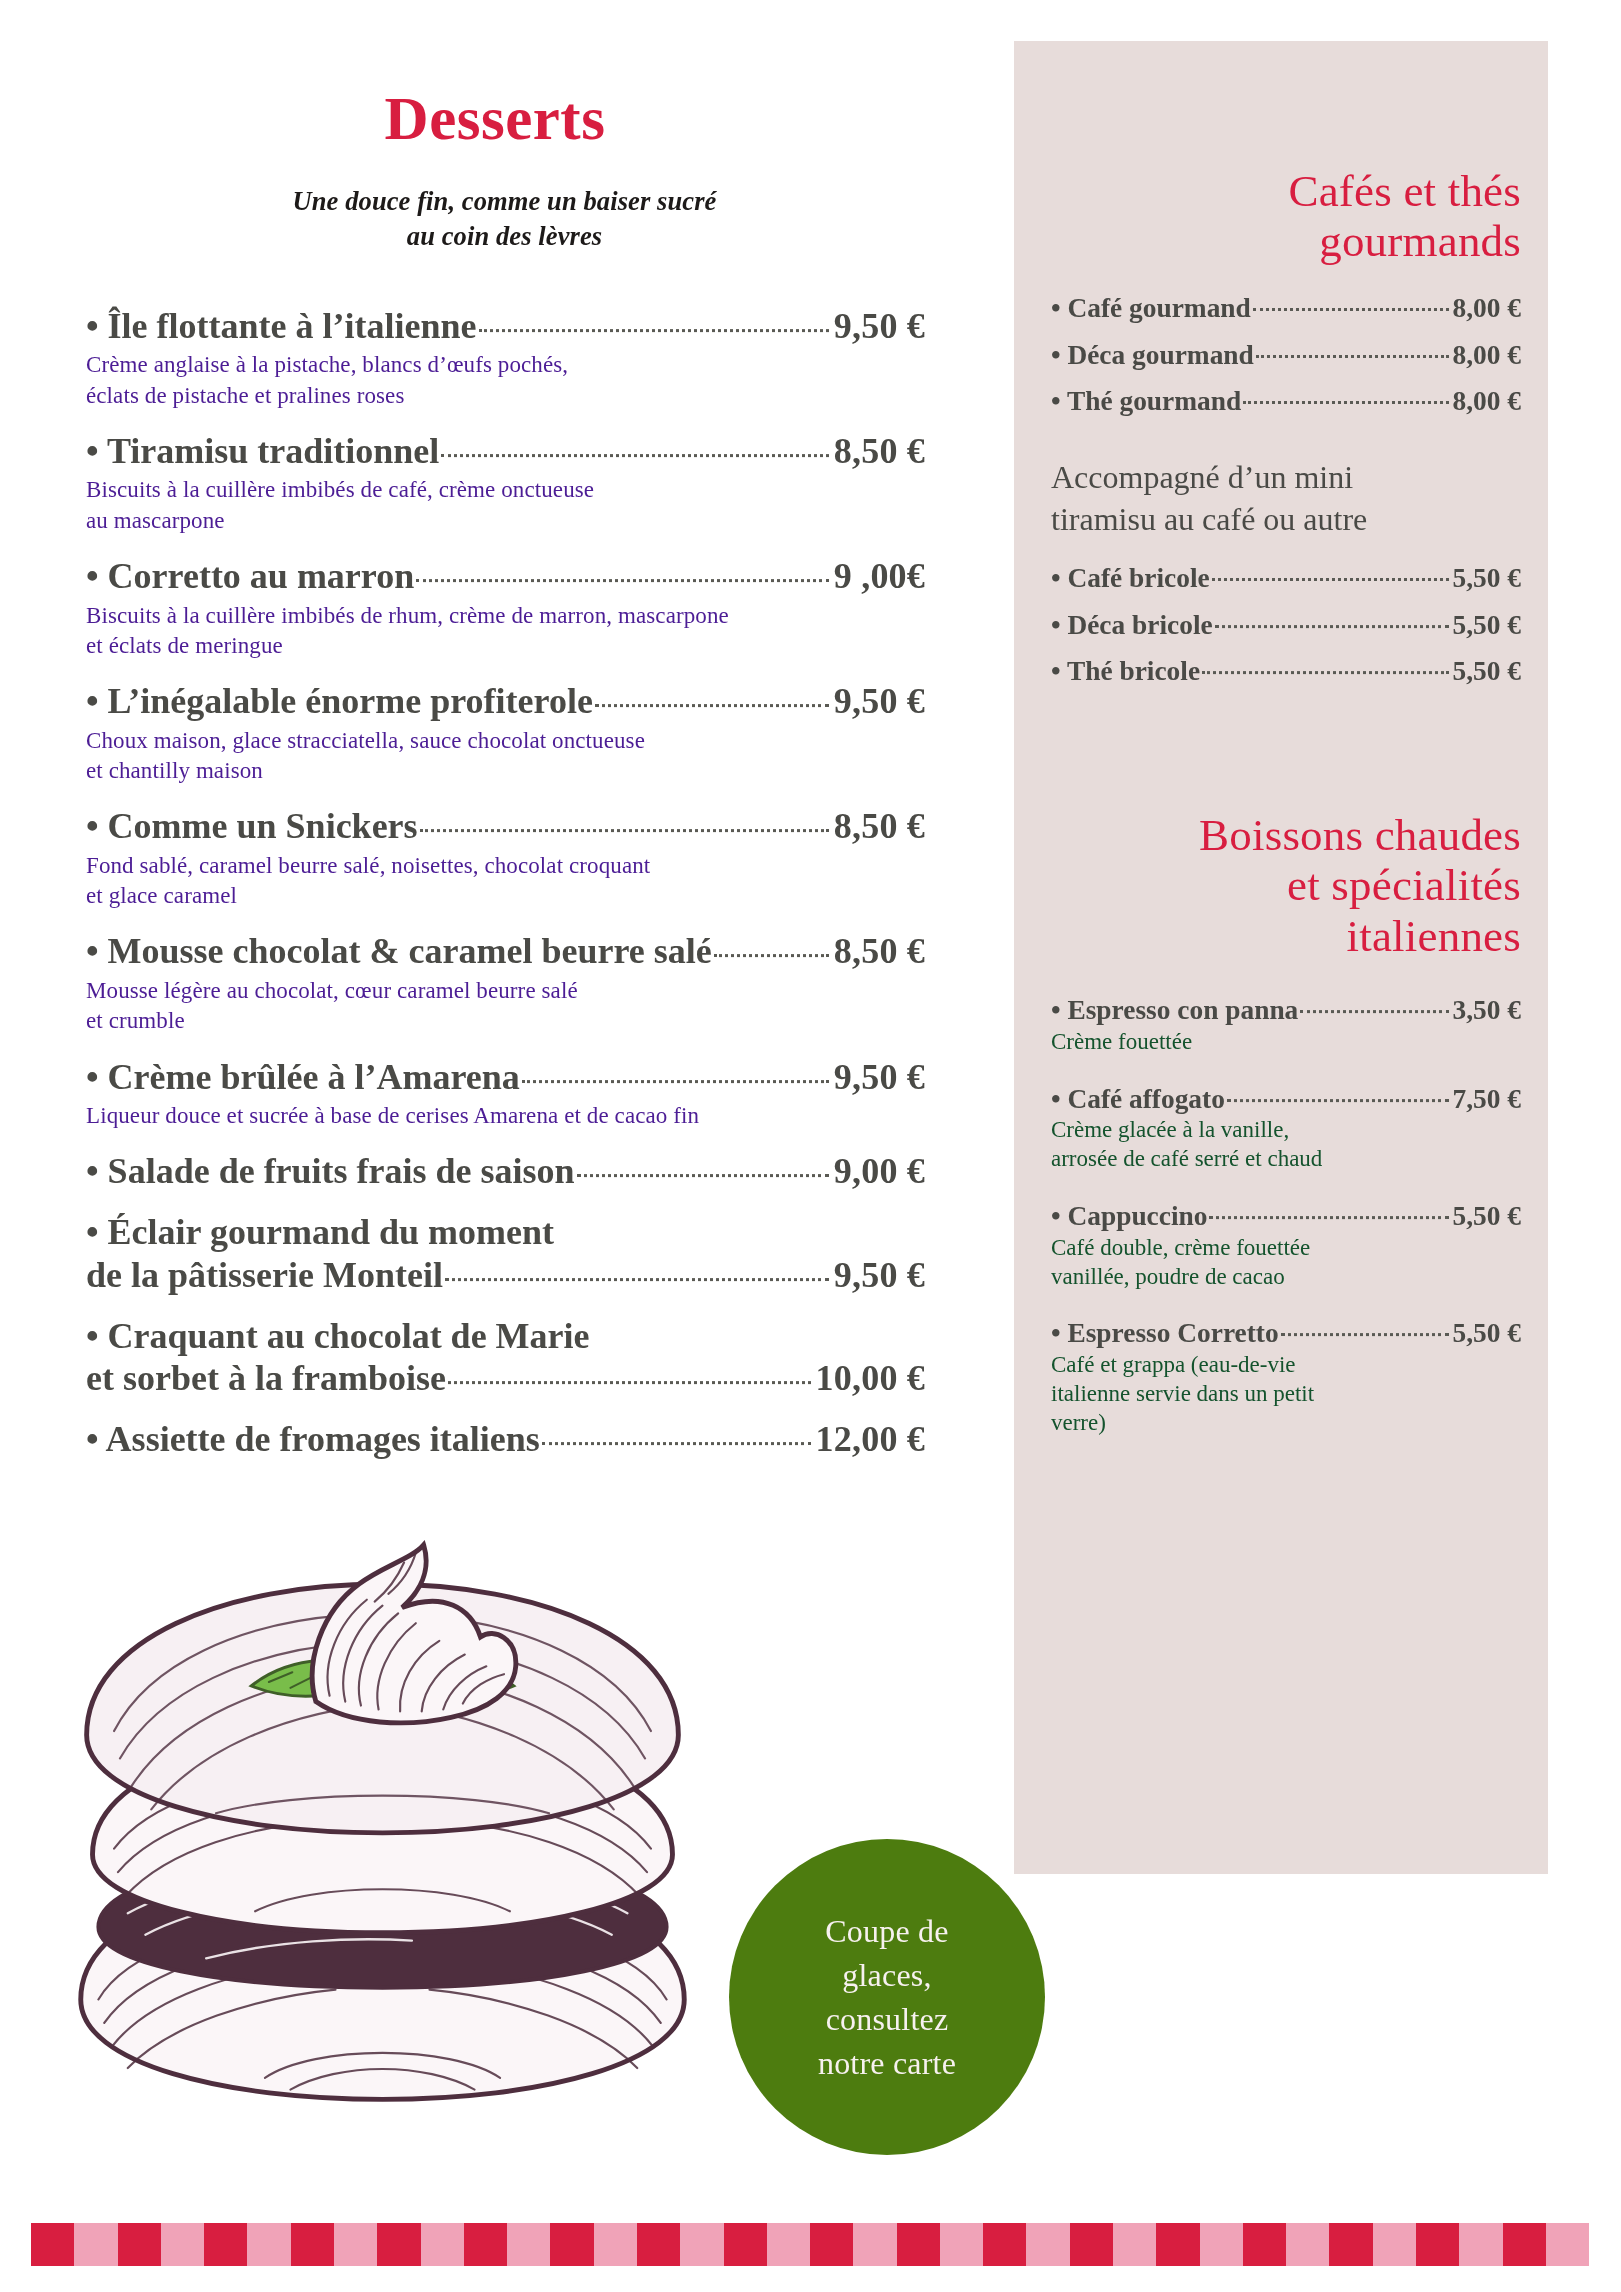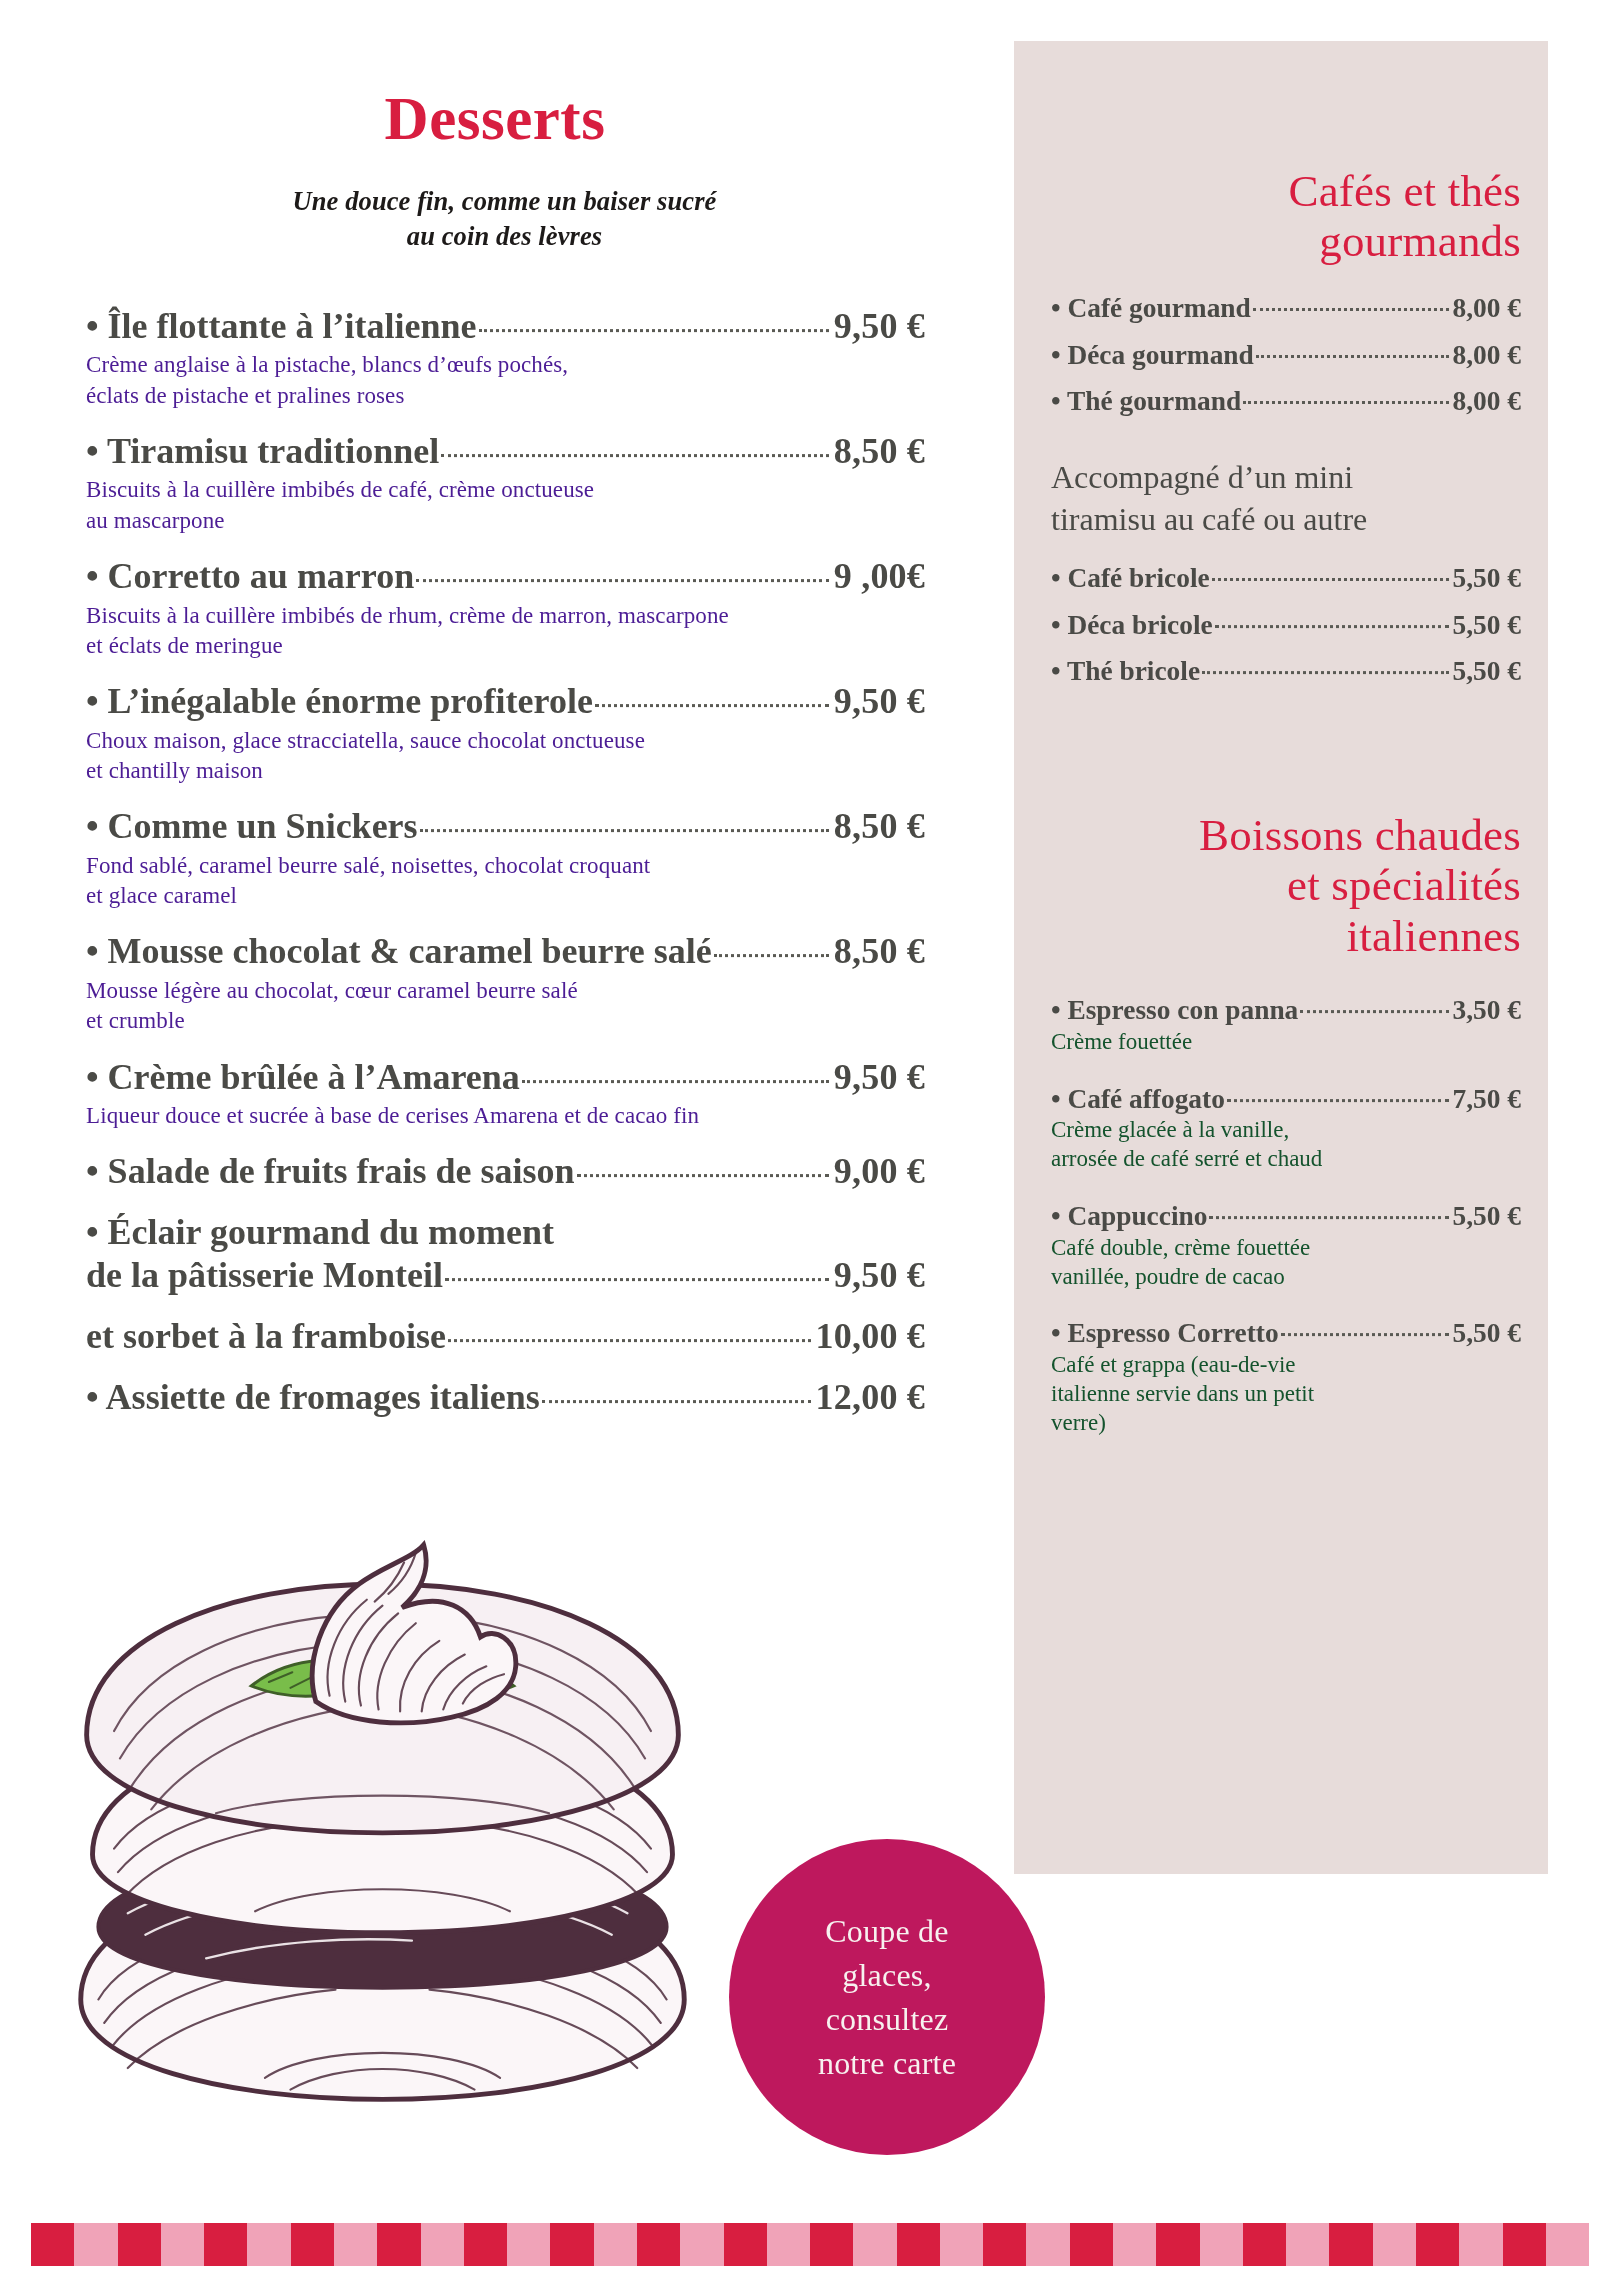--- a/index.html
+++ b/index.html
@@ -100,21 +100,21 @@
   }
 
   
   .badge {
     position: absolute;
     left: 729px;
     top: 1839px;
     width: 316px;
     height: 316px;
     border-radius: 50%;
-    background: #be185d;
+    background: #4d7c0f;
     color: #f7f1ef;
     display: flex;
     align-items: center;
     justify-content: center;
     text-align: center;
     font-size: 32px;
     line-height: 1.38;
     letter-spacing: 0.2px;
     z-index: 5;
   }
@@ -289,20 +289,23 @@
         <div class="d-row">
           <span class="d-name">• Éclair gourmand du moment</span>
         </div>
         <div class="d-row">
           <span class="d-name2">de la pâtisserie Monteil</span>
           <span class="d-leader"></span>
           <span class="d-price">9,50 €</span>
         </div>
       </div>
       <div class="d-item">
+        <div class="d-row">
+          <span class="d-name">• Craquant au chocolat de Marie</span>
+        </div>
         <div class="d-row">
           <span class="d-name2">et sorbet à la framboise</span>
           <span class="d-leader"></span>
           <span class="d-price"> 10,00 €</span>
         </div>
       </div>
       <div class="d-item">
         <div class="d-row">
           <span class="d-name">• Assiette de fromages italiens</span>
           <span class="d-leader"></span>

